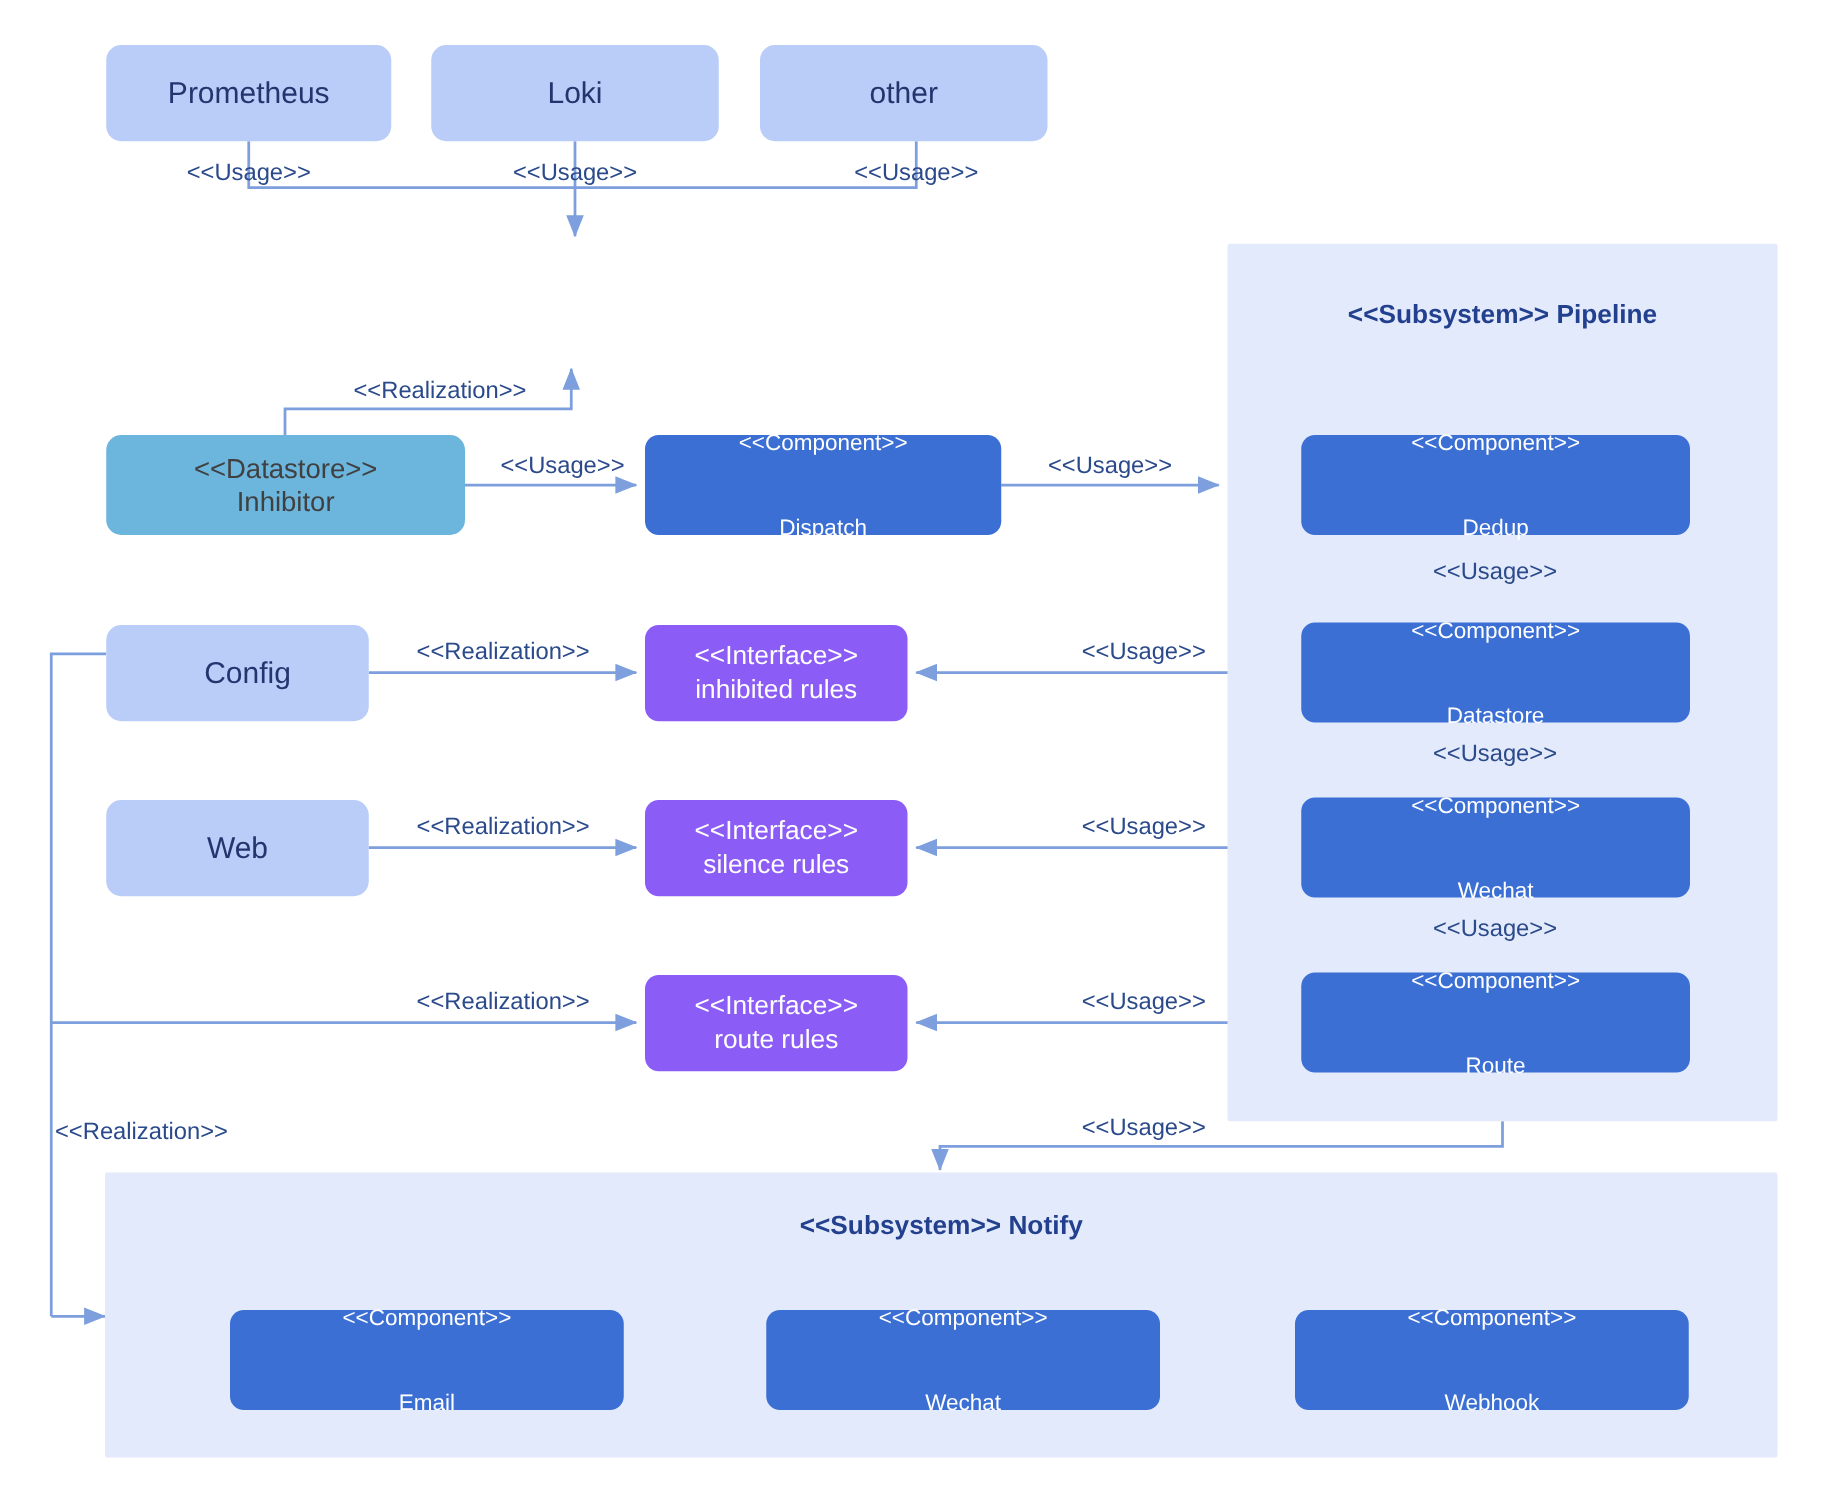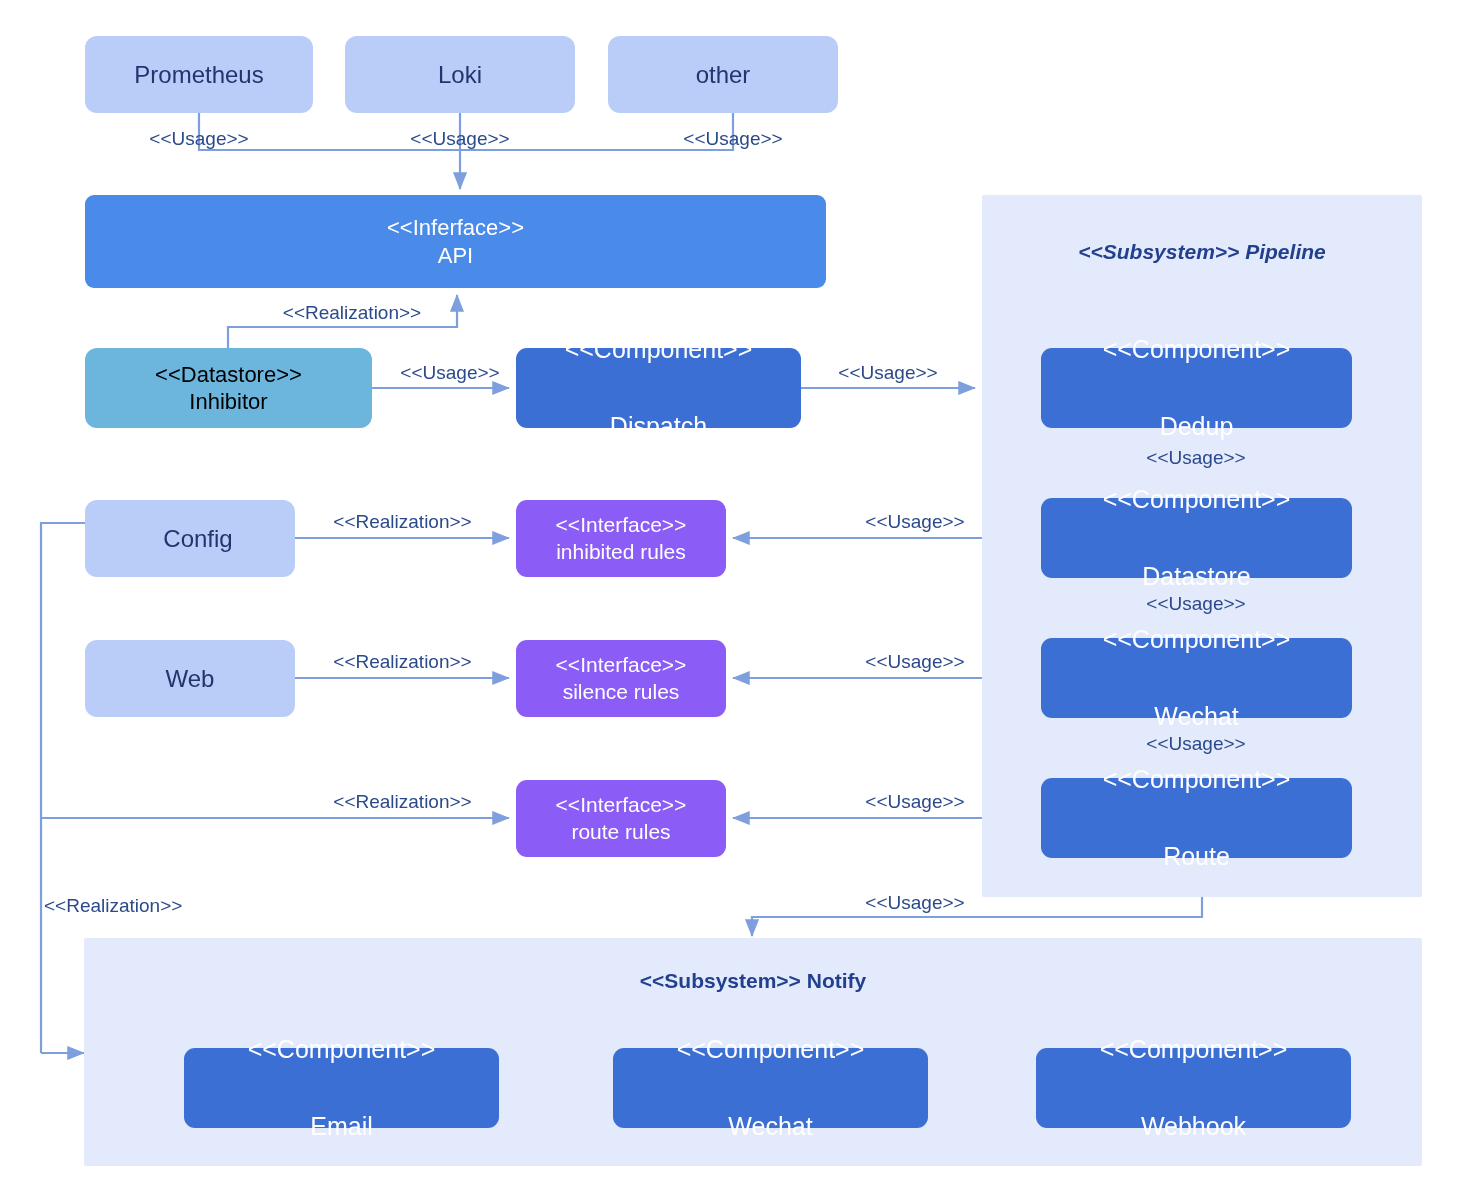--- a/index.html
+++ b/index.html
@@ -53,29 +53,29 @@
   
   .n-api {
     background: #4a8bea;
     color: #ffffff;
     font-size: 22px;
     border-radius: 9px;
   }
   
   .n-datastore {
     background: #6cb5dd;
-    color: #000000;
+    color: #404040;
     font-size: 22px;
     border-radius: 12px;
   }
   
   .n-component {
     background: #3b6fd4;
     color: #ffffff;
-    font-size: 25px;
+    font-size: 18px;
     border-radius: 11px;
     gap: 46px;
   }
   
   .n-interface {
     background: #8b5cf6;
     color: #ffffff;
     font-size: 21px;
     border-radius: 11px;
   }
@@ -149,21 +149,21 @@
 
     <g fill="none" stroke="#2d4f9e" stroke-width="2.4">
 
       <path d="M1196,430 L1196,492" marker-end="url(#arrd)"></path>
       <path d="M1196,580 L1196,632" marker-end="url(#arrd)"></path>
       <path d="M1196,720 L1196,772" marker-end="url(#arrd)"></path>
     </g>
   </svg>
 
   <div class="subsystem" style="left:982px; top:195px; width:440px; height:702px;">
-    <div class="subsystem-title" style="top:42px;font-style:italic;">
+    <div class="subsystem-title" style="top:42px;">
       <span class="stereo">&lt;&lt;Subsystem&gt;&gt;</span>
       <span class="nm">Pipeline</span>
     </div>
   </div>
 
   <div class="subsystem" style="left:84px; top:938px; width:1338px; height:228px;">
     <div class="subsystem-title" style="top:28px;">
       <span class="stereo">&lt;&lt;Subsystem&gt;&gt;</span>
       <span class="nm">Notify</span>
     </div>
@@ -174,24 +174,20 @@
   </div>
 
   <div class="node n-source" style="left:608px; top:36px; width:230px; height:77px;">
     <span class="nm">other</span>
   </div>
 
   <div class="node n-source" style="left:345px; top:36px; width:230px; height:77px;">
     <span class="nm">Loki</span>
   </div>
 
-  <div class="node n-api" style="left:85px; top:195px; width:741px; height:93px;">
-    <span class="stereo">&lt;&lt;Inferface&gt;&gt;</span>
-    <span class="nm">API</span>
-  </div>
 
   <div class="node n-datastore" style="left:85px; top:348px; width:287px; height:80px;">
     <span class="stereo">&lt;&lt;Datastore&gt;&gt;</span>
     <span class="nm">Inhibitor</span>
   </div>
 
   <div class="node n-component" style="left:516px; top:348px; width:285px; height:80px;">
     <span class="stereo">&lt;&lt;Component&gt;&gt;</span>
     <span class="nm">Dispatch</span>
   </div>

